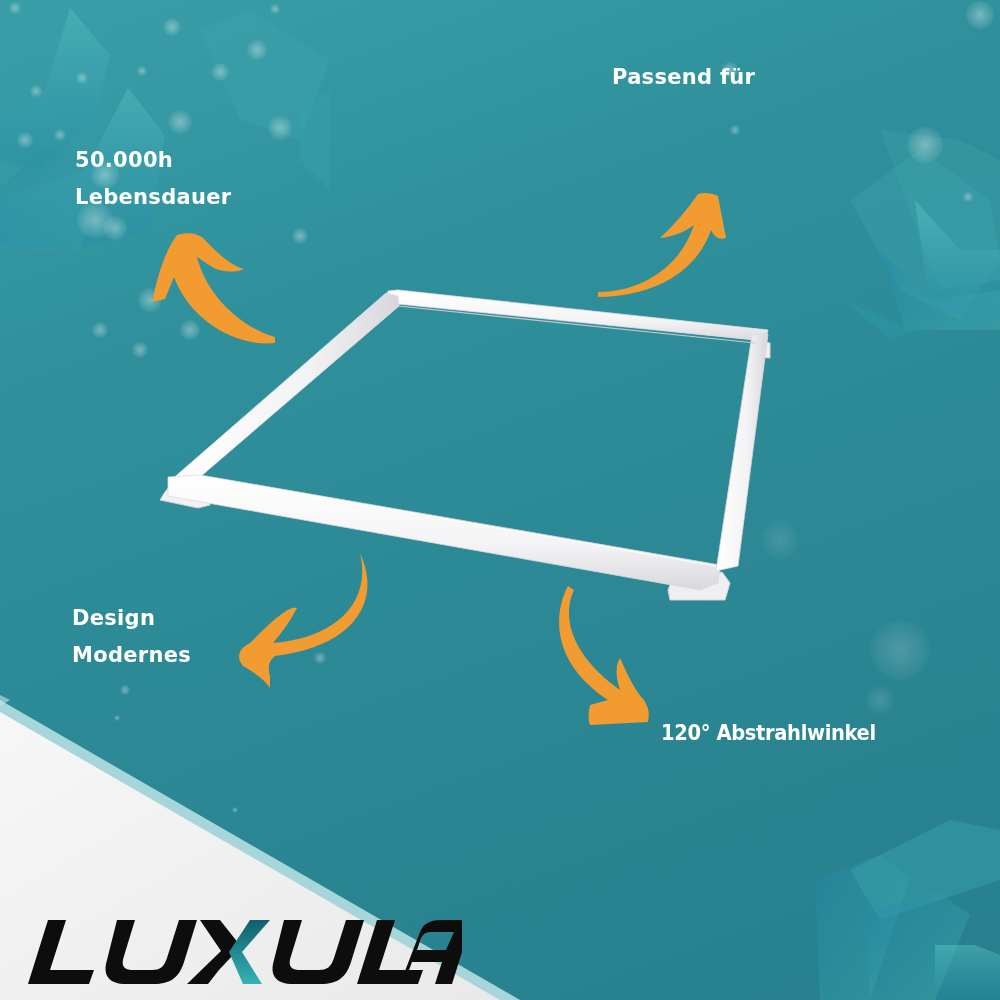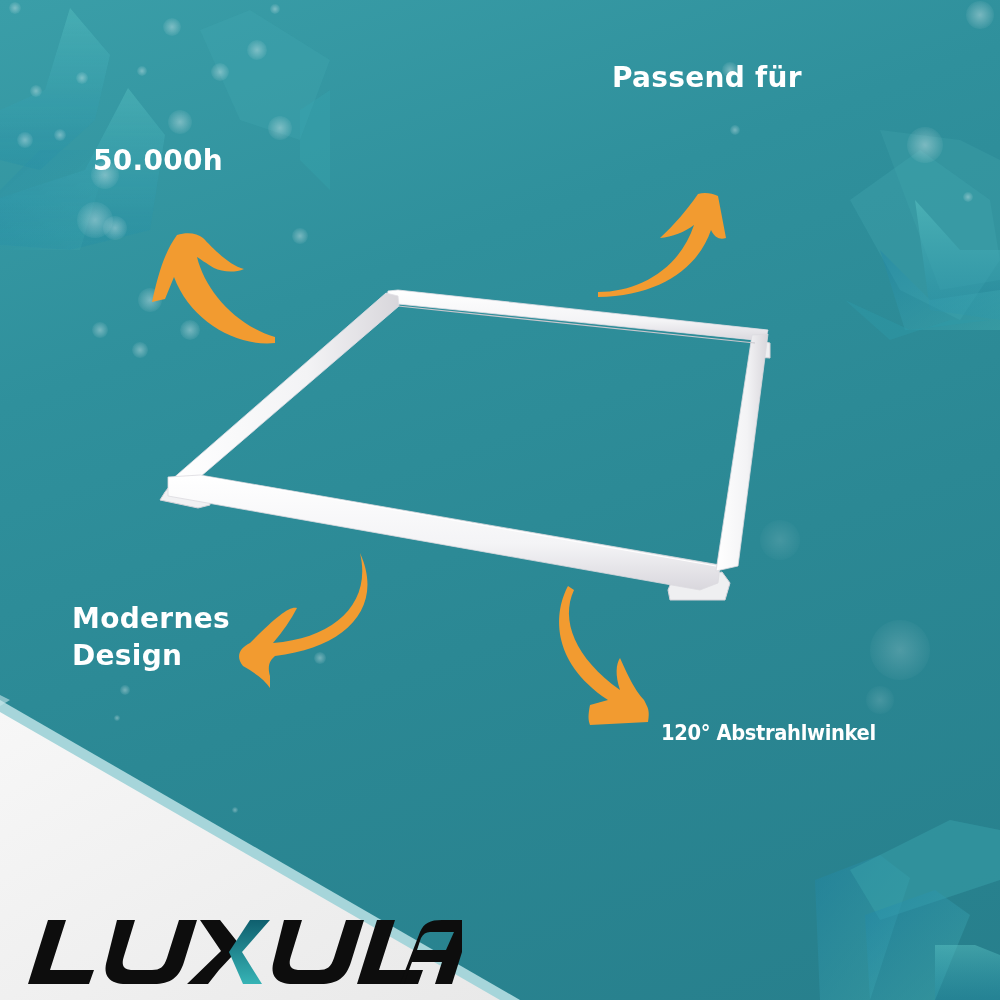--- a/index.html
+++ b/index.html
@@ -1,20 +1,20 @@
 <!DOCTYPE html>
 <html><head>
 <meta charset="utf-8">
 <style>
   html, body { margin: 0; padding: 0; }
   body { width: 1000px; height: 1000px; overflow: hidden; font-family: "DejaVu Sans", sans-serif; }
   .canvas { position: relative; width: 1000px; height: 1000px; overflow: hidden;
     background: linear-gradient(160deg, #3a9ea8 0%, #2f909c 30%, #2b8894 60%, #277f8c 100%); }
   .bg-svg { position: absolute; left: 0; top: 0; width: 1000px; height: 1000px; }
-  .label { position: absolute; color: #ffffff; font-weight: bold; font-size: 28px; line-height: 37px; letter-spacing: 0.3px; }
+  .label { position: absolute; color: #ffffff; font-weight: bold; font-size: 21px; line-height: 37px; letter-spacing: 0.3px; }
   .label span { display: block; white-space: nowrap; }
   .label-condensed { font-size: 21px; letter-spacing: -0.4px; transform: scaleX(0.93); transform-origin: left center; }
   .arrow { position: absolute; }
   .frame { position: absolute; left: 0; top: 0; }
   .logo { position: absolute; left: 22px; top: 918px; width: 440px; height: 68px; }
 </style>
 </head>
 <body>
 
 <div class="canvas">
@@ -142,31 +142,32 @@
   </svg>
 
   <svg class="arrow" style="left:215px;top:548px" width="160" height="148" viewBox="0 0 160 148">
     <path d="M145,5 C157,55 120,90 58,95 C68,83 76,72 82,60 C74,58 60,70 35,95 C25,100 20,108 28,118 C40,125 50,132 55,140 L55,128 C52,118 55,112 60,108 C130,100 170,60 145,5 Z" fill="#f29b30"></path>
   </svg>
 
   <svg class="arrow" style="left:540px;top:580px" width="110" height="150" viewBox="0 0 110 150">
     <path d="M28,6 C15,30 8,80 68,120 L50,125 C48,135 48,140 50,145 L108,142 C110,130 108,128 104,120 C95,110 90,100 80,78 C76,84 75,95 80,110 C35,78 20,40 34,10 Z" fill="#f29b30"></path>
   </svg>
 
-  <div class="label" style="left:93px;top:142px">
+  <div class="label" style="left:75px;top:142px">
     <span>50.000h</span>
+    <span>Lebensdauer</span>
   </div>
 
   <div class="label" style="left:612px;top:59px">
     <span>Passend für</span>
   </div>
 
   <div class="label" style="left:72px;top:600px">
+    <span>Design</span>
     <span>Modernes</span>
-    <span>Design</span>
   </div>
 
   <div class="label label-condensed" style="left:661px;top:715px">
     <span>120° Abstrahlwinkel</span>
   </div>
 
   <svg class="logo" viewBox="0 0 440 68">
     <title>LUXULA</title>
     <defs>
       <linearGradient id="gAccent" x1="0" y1="0" x2="0" y2="1">

